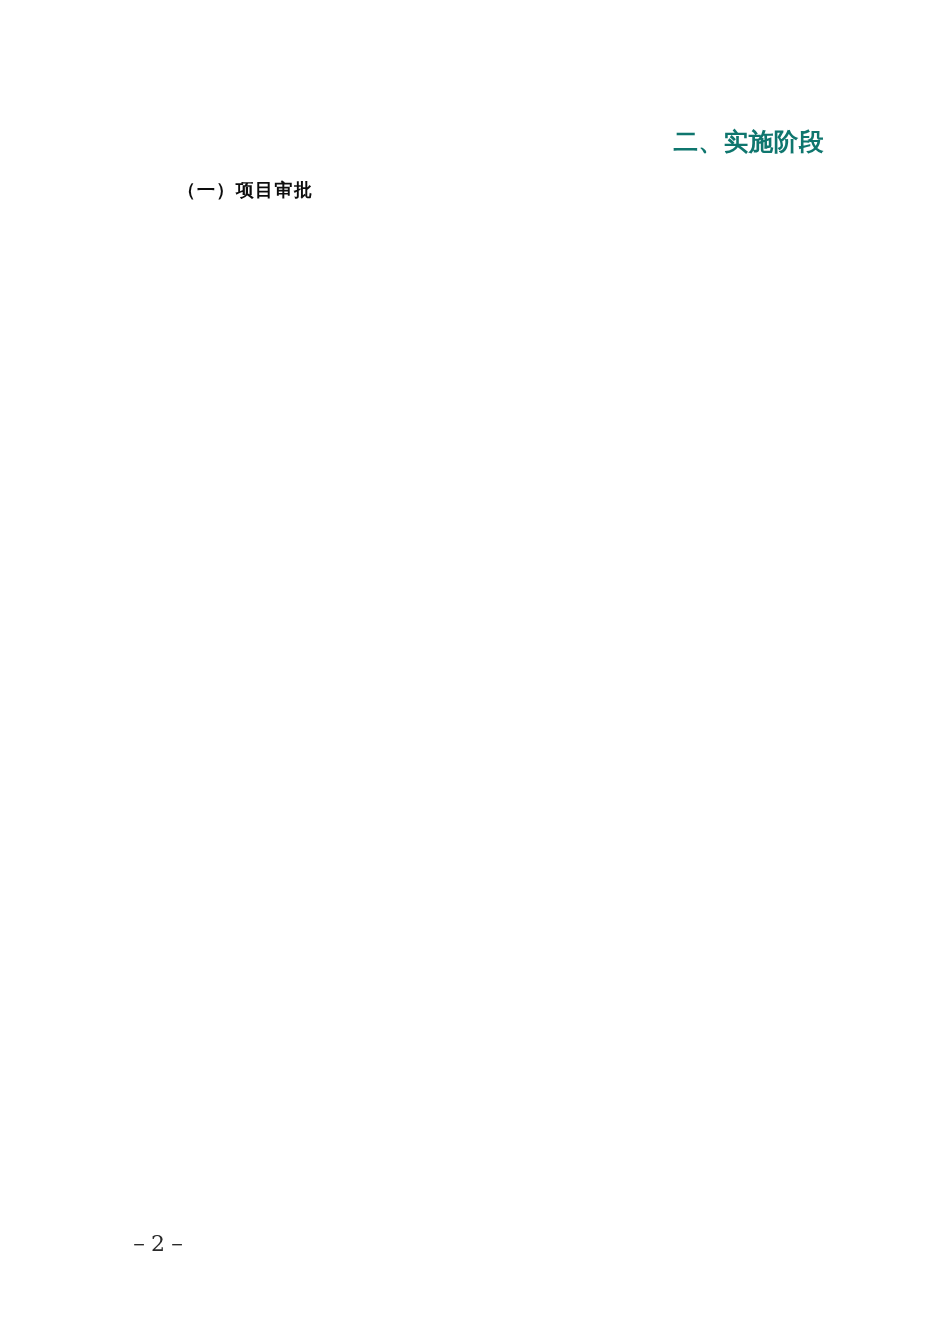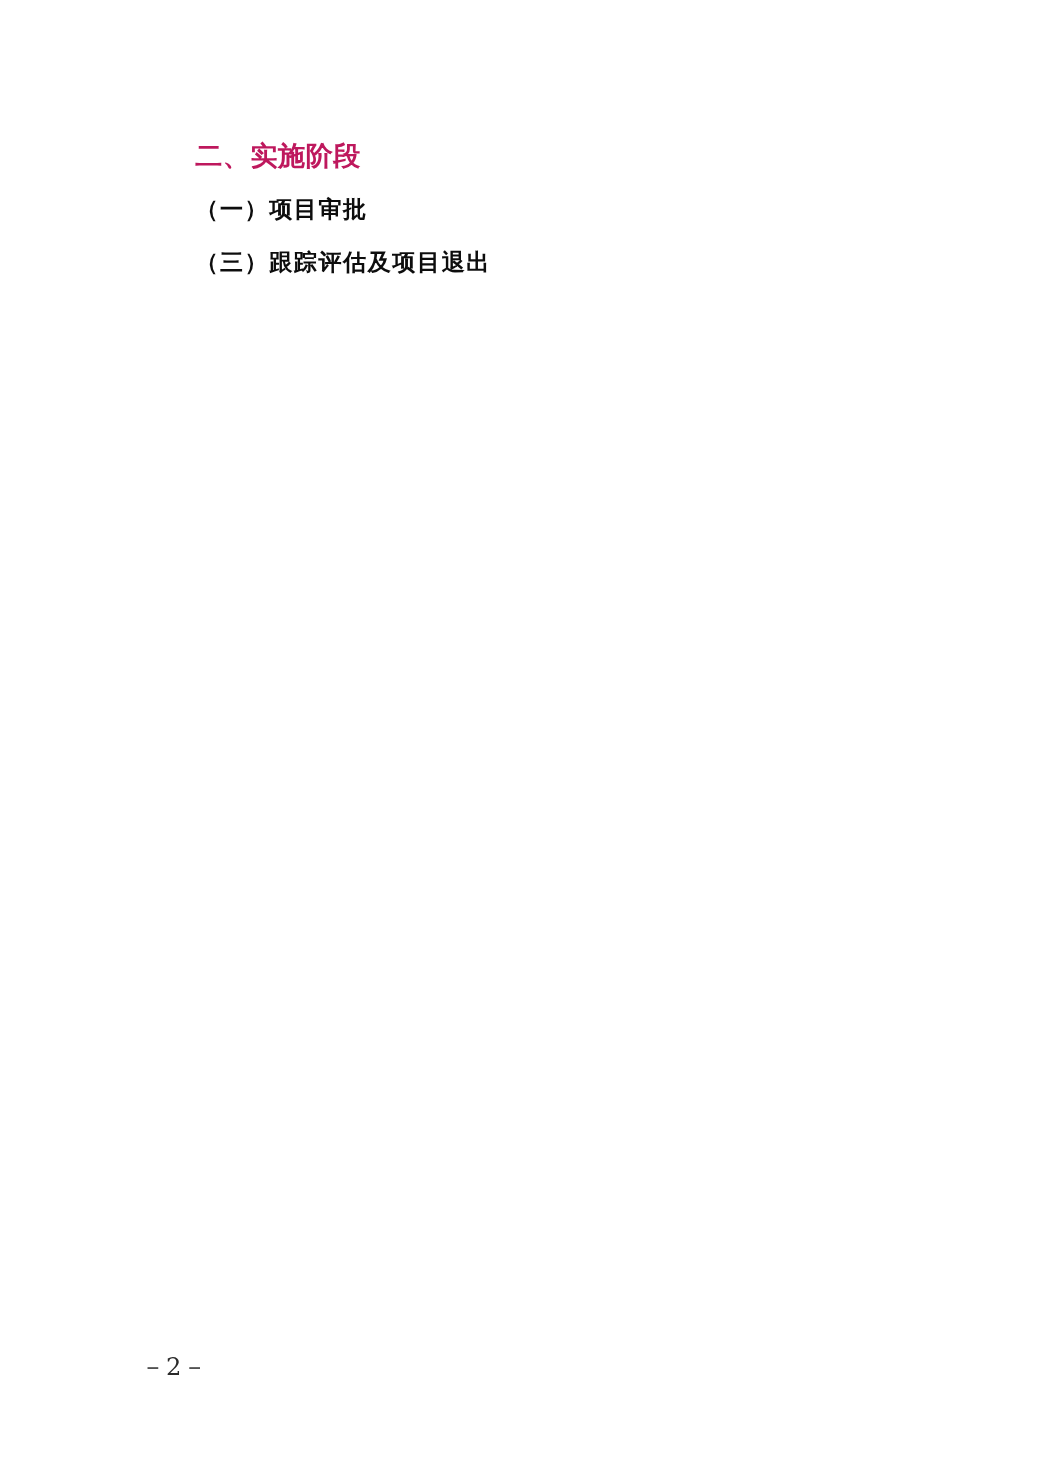--- a/index.html
+++ b/index.html
@@ -49,27 +49,28 @@
 
   
   .h1cn {
     font-family: "DejaVu Sans", "Liberation Sans", sans-serif;
     font-size: 24.6px;
     line-height: 48px;
     font-weight: 700;
     letter-spacing: 0.5px;
     text-indent: 49.5px;
     margin: 0;
-    color: #be185d;
+    color: #0f766e;
+    text-align: right;
   }
 
   
   .h2cn {
     font-family: "DejaVu Serif", "Liberation Serif", serif;
-    font-size: 21px;
+    font-size: 18px;
     line-height: 48px;
     font-weight: 700;
     letter-spacing: 1.4px;
     text-indent: 49.5px;
     margin: 0;
     color: #0d0d0d;
   }
 
   
   .page-number {
@@ -91,19 +92,18 @@
   <div class="content">
 
 
     <h2 class="h1cn">二、实施阶段</h2>
 
     <h3 class="h2cn">（一）项目审批</h3>
 
 
 
 
-    <h3 class="h2cn">（三）跟踪评估及项目退出</h3>
 
 
   </div>
 
   <div class="page-number">－2－</div>
 </div>
 
 </body></html>

